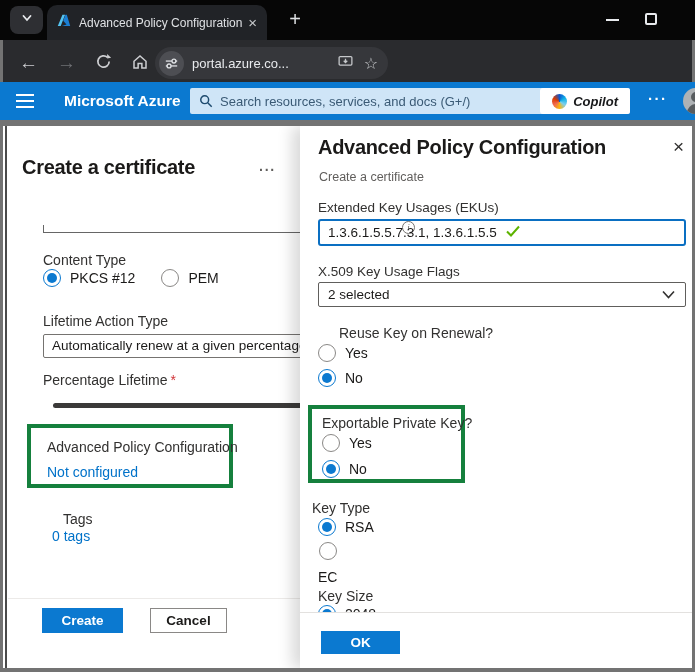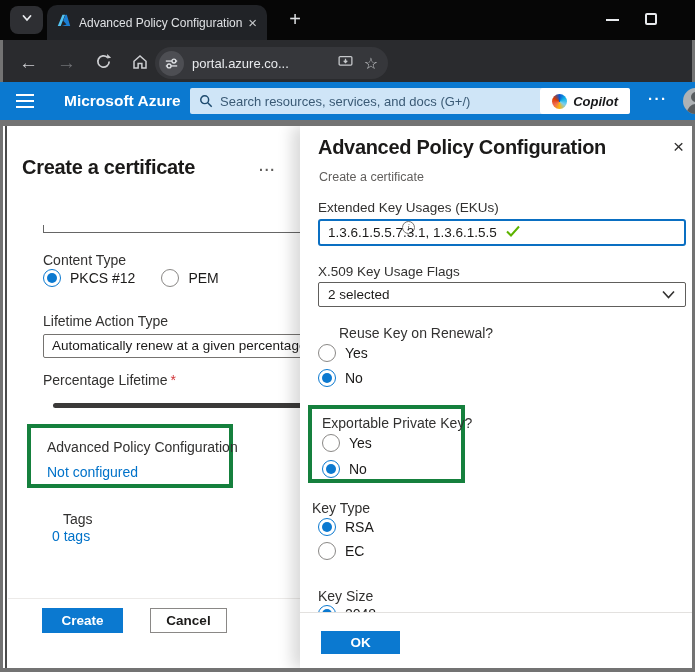--- a/index.html
+++ b/index.html
@@ -262,21 +262,21 @@
           <span class="radio sel"></span>
           <span>No</span>
         </div>
       </div>
 
       <div class="plabel" style="left:12px; top:374px; font-size:14px;">Key Type</div>
       <div class="radio-row" style="left:18px; top:392px;">
         <span class="radio sel"></span>
         <span>RSA</span>
       </div>
-      <div class="radio-row" style="left:18px; top:416px;">
+      <div class="radio-row" style="left:18px; top:416px;flex-direction:column;">
         <span class="radio"></span>
         <span>EC</span>
       </div>
 
       <div class="plabel" style="left:18px; top:462px; font-size:14px;">Key Size</div>
       <div class="radio-row" style="left:18px; top:479px;">
         <span class="radio sel"></span>
         <span>2048</span>
       </div>
 

